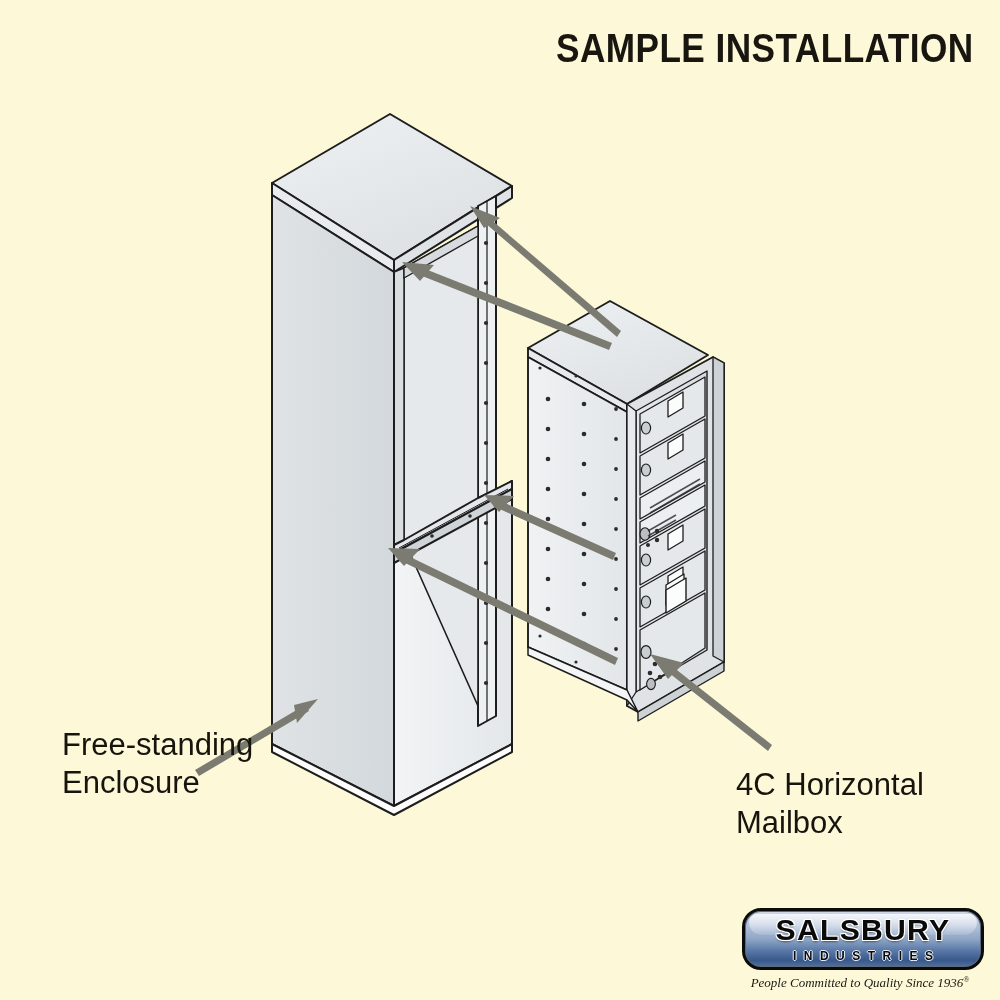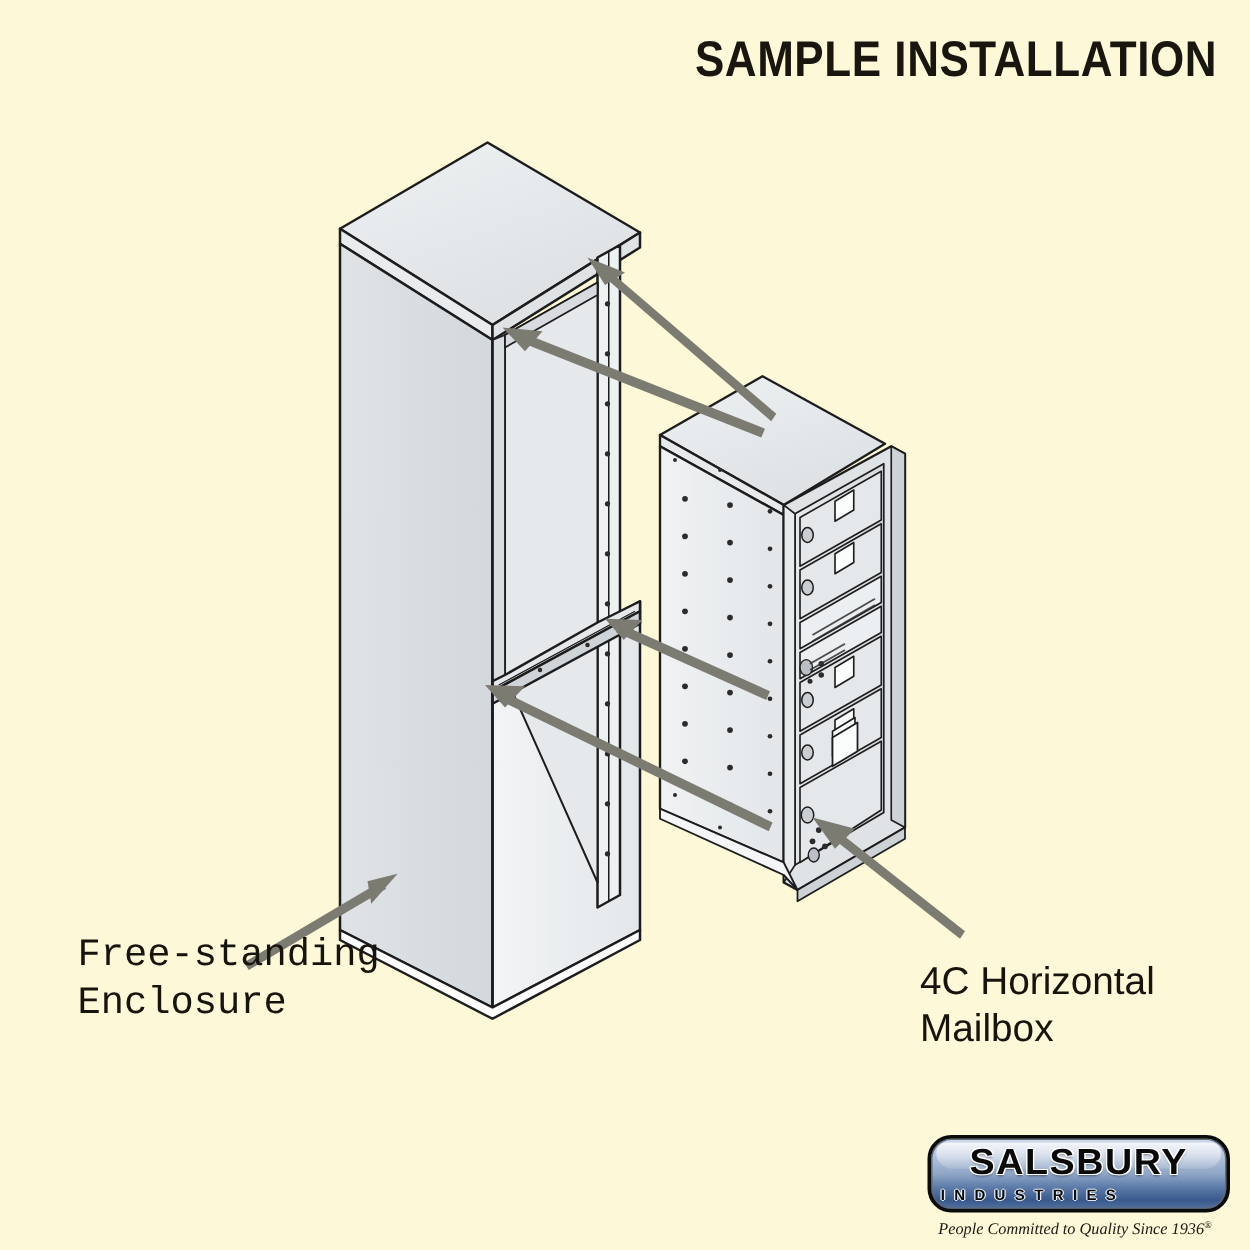--- a/index.html
+++ b/index.html
@@ -27,21 +27,21 @@
 
   
   .label{
     position:absolute;
     font-family:"Liberation Sans", sans-serif;
     font-size:31px;
     line-height:38px;
     color:#16140d;
     white-space:pre-line;
   }
-  #label-enclosure{ left:62px; top:746px;font-family:Liberation Mono, monospace; }
+  #label-enclosure{ left:62px; top:726px; }
   #label-mailbox{   left:736px; top:766px; }
 
   
   .logo-wrap{position:absolute; left:742px; top:908px; width:240px;}
   .logo-plate{
     position:relative;
     width:236px;height:56px;
     border-radius:19px;
     background:linear-gradient(180deg,#cfd9e8 0%,#b7c6dd 22%,#8fa6c6 50%,#5b7aa8 70%,#39598c 88%,#52719e 100%);
     border:3px solid #0b0b0b;
@@ -62,20 +62,21 @@
     letter-spacing:1.2px;
     color:#0a0a0a;
     text-shadow:
       -1px -1px 0 #ffffff, 1px -1px 0 #ffffff,
       -1px  1px 0 #ffffff, 1px  1px 0 #ffffff,
        0 2px 2px rgba(0,0,0,.45);
     transform:scaleX(1.04);
   }
   .logo-sub{
     position:absolute;left:0;right:0;bottom:4px;
+    text-align:center;
     font-family:"Liberation Sans", sans-serif;
     font-weight:bold;
     font-size:12px;
     letter-spacing:7.5px;
     text-indent:7.5px;
     color:#0a0a0a;
     text-shadow:-1px 0 0 #e8eef7, 1px 0 0 #e8eef7, 0 -1px 0 #e8eef7, 0 1px 0 #dfe7f3;
   }
   .logo-tag{
     margin-top:5px;

